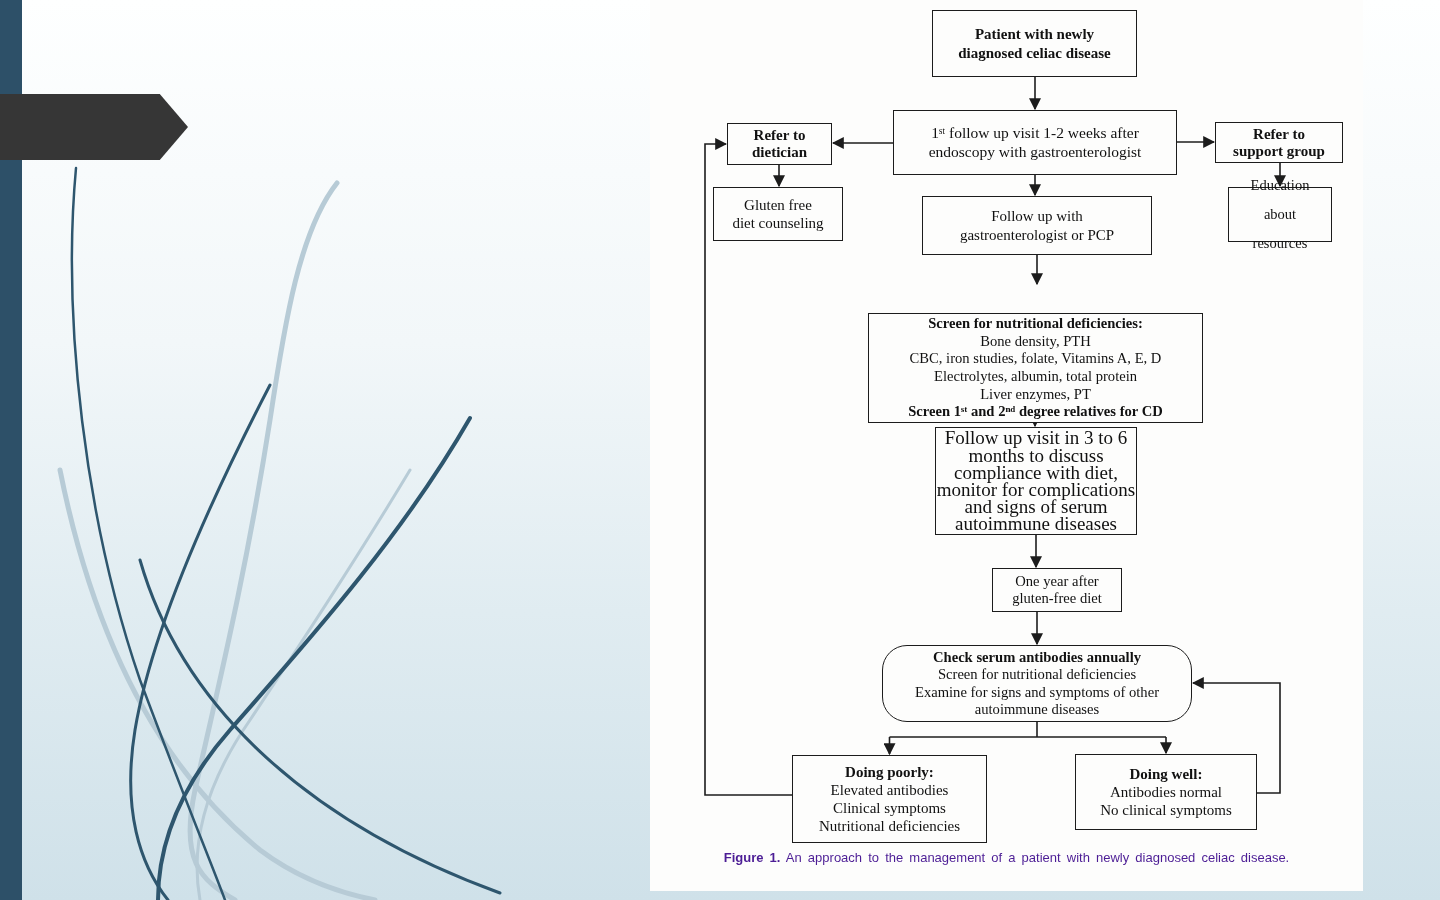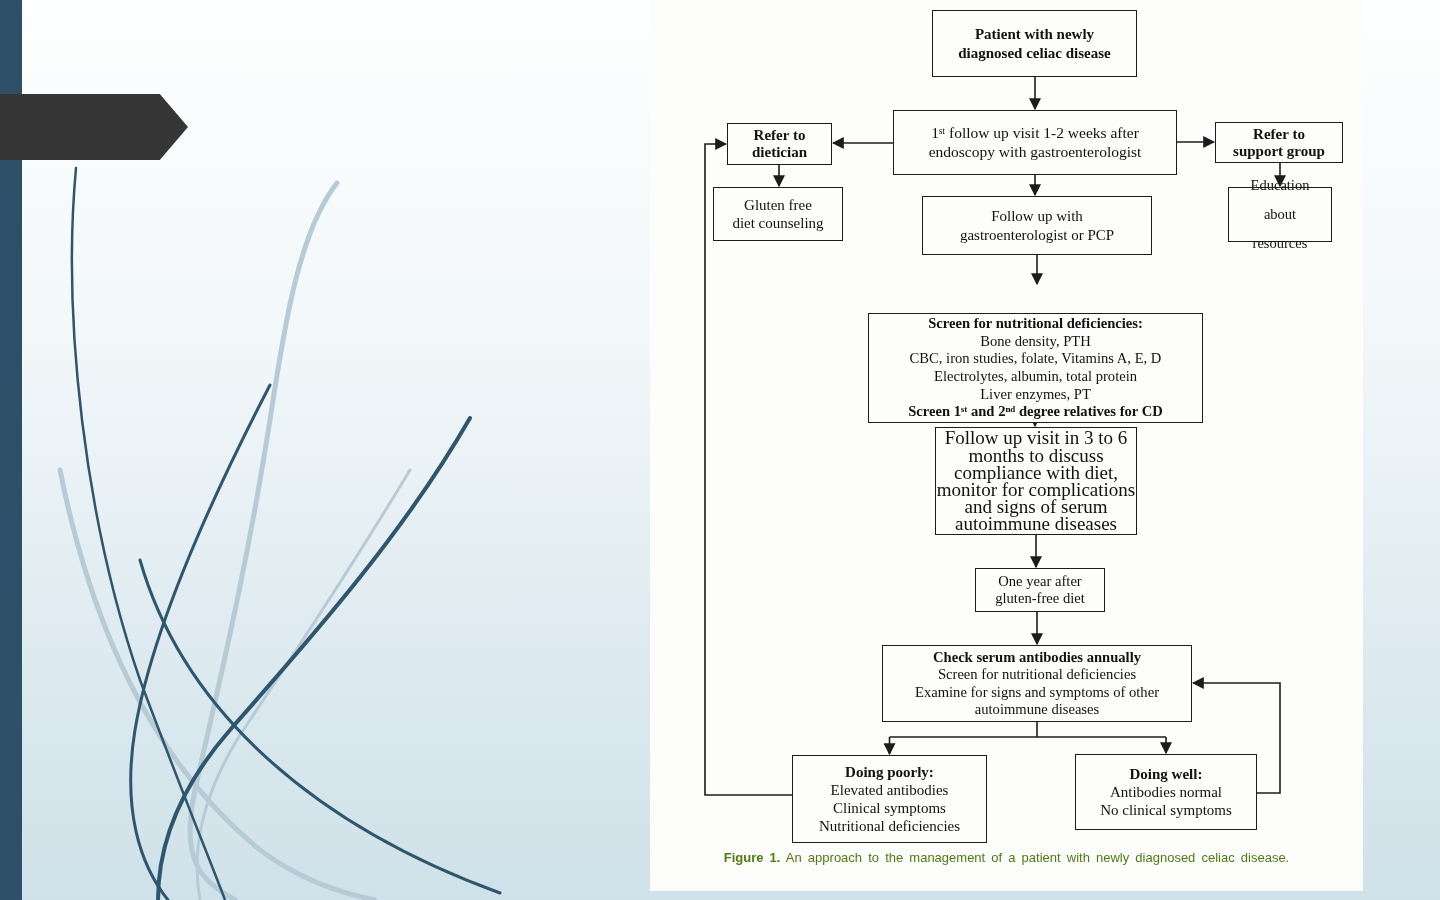--- a/index.html
+++ b/index.html
@@ -20,21 +20,21 @@
   .connectors{position:absolute;left:0;top:0;width:713px;height:891px;}
   .node{
     position:absolute;box-sizing:border-box;border:1.6px solid #1c1c1c;background:#fdfdfc;
     display:flex;flex-direction:column;justify-content:center;align-items:center;
     text-align:center;color:#111;font-size:15px;line-height:18.5px;padding:2px 4px;
   }
   .node .ln{display:block;white-space:nowrap;}
   .node .b{font-weight:bold;}
   .caption{
     position:absolute;left:0;top:850px;width:713px;text-align:center;
-    font-family:"Liberation Sans","DejaVu Sans",sans-serif;font-size:13px;color:#4d7c0f;
+    font-family:"Liberation Sans","DejaVu Sans",sans-serif;font-size:13px;color:#4c1d95;
     word-spacing:2.5px;
   }
   .caption .cap-label{font-weight:bold;}
 </style>
 </head>
 <body>
 
 <div class="slide">
 
   <svg class="swoosh" viewBox="0 0 1440 900" xmlns="http://www.w3.org/2000/svg">
@@ -129,26 +129,26 @@
 
     <div class="node" style="left:285px;top:427px;width:202px;height:108px;line-height:17.2px;font-size:19px;">
       <span class="ln">Follow up visit in 3 to 6</span>
       <span class="ln">months to discuss</span>
       <span class="ln">compliance with diet,</span>
       <span class="ln">monitor for complications</span>
       <span class="ln">and signs of serum</span>
       <span class="ln">autoimmune diseases</span>
     </div>
 
-    <div class="node" style="left:325px;top:568px;width:130px;height:44px;line-height:17px;font-size:14.6px;">
+    <div class="node" style="left:342px;top:568px;width:130px;height:44px;line-height:17px;font-size:14.6px;">
       <span class="ln">One year after</span>
       <span class="ln">gluten-free diet</span>
     </div>
 
-    <div class="node" style="left:232px;top:645px;width:310px;height:77px;line-height:17.4px;font-size:14.6px;">
+    <div class="node" style="left:232px;top:645px;width:310px;height:77px;line-height:17.4px;font-size:14.6px;border-radius:25px;">
       <span class="ln b">Check serum antibodies annually</span>
       <span class="ln">Screen for nutritional deficiencies</span>
       <span class="ln">Examine for signs and symptoms of other</span>
       <span class="ln">autoimmune diseases</span>
     </div>
 
     <div class="node" style="left:425px;top:754px;width:182px;height:76px;line-height:18px;">
       <span class="ln b">Doing well:</span>
       <span class="ln">Antibodies normal</span>
       <span class="ln">No clinical symptoms</span>

